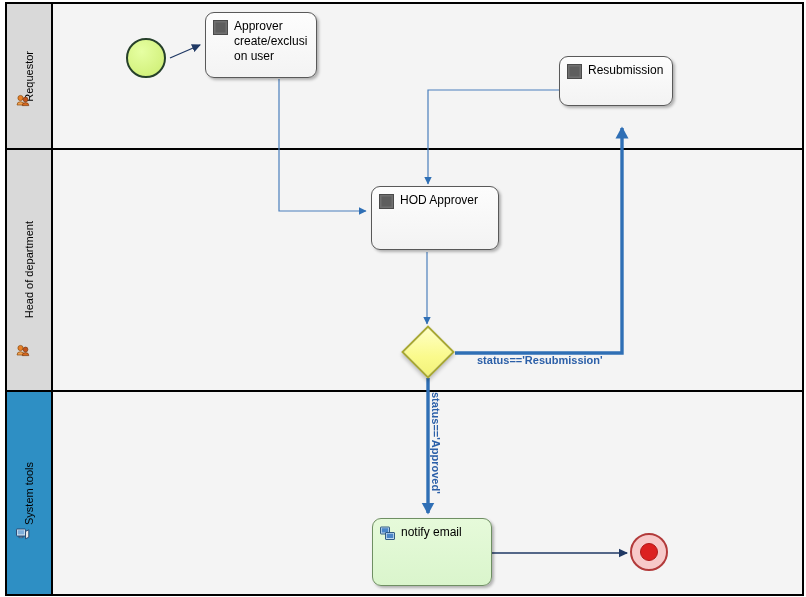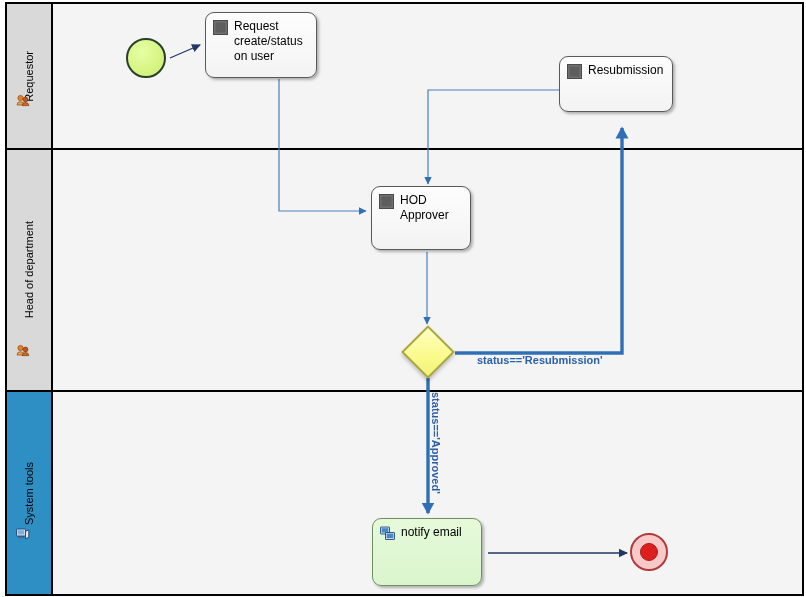--- a/index.html
+++ b/index.html
@@ -259,51 +259,51 @@
   <div class="event event-start" style="left:126px; top:38px; width:40px; height:40px;"></div>
 
   <div class="task" style="left:205px; top:12px; width:112px; height:66px;">
     <div class="task-row">
       <div class="task-icon">
         <svg viewBox="0 0 15 15" width="15" height="15">
           <rect x="0.5" y="0.5" width="14" height="14" fill="#707070" stroke="#4A4A4A" stroke-width="1"></rect>
           <rect x="2.5" y="2.5" width="10" height="10" fill="#5E5E5E"></rect>
         </svg>
       </div>
-      <div class="task-label">Request create/status on user</div>
-    </div>
-  </div>
-
-  <div class="task" style="left:559px; top:56px; width:114px; height:56px;">
+      <div class="task-label">Approver create/exclusi on user</div>
+    </div>
+  </div>
+
+  <div class="task" style="left:559px; top:56px; width:114px; height:50px;">
     <div class="task-row">
       <div class="task-icon">
         <svg viewBox="0 0 15 15" width="15" height="15">
           <rect x="0.5" y="0.5" width="14" height="14" fill="#707070" stroke="#4A4A4A" stroke-width="1"></rect>
           <rect x="2.5" y="2.5" width="10" height="10" fill="#5E5E5E"></rect>
         </svg>
       </div>
       <div class="task-label">Resubmission</div>
     </div>
   </div>
 
-  <div class="task" style="left:371px; top:186px; width:100px; height:64px;">
+  <div class="task" style="left:371px; top:186px; width:128px; height:64px;">
     <div class="task-row">
       <div class="task-icon">
         <svg viewBox="0 0 15 15" width="15" height="15">
           <rect x="0.5" y="0.5" width="14" height="14" fill="#707070" stroke="#4A4A4A" stroke-width="1"></rect>
           <rect x="2.5" y="2.5" width="10" height="10" fill="#5E5E5E"></rect>
         </svg>
       </div>
       <div class="task-label">HOD Approver</div>
     </div>
   </div>
 
   <div class="gateway" style="left:409px; top:333px; width:38px; height:38px;"></div>
 
-  <div class="task green" style="left:372px; top:518px; width:110px; height:68px;">
+  <div class="task green" style="left:372px; top:518px; width:120px; height:68px;">
     <div class="task-row">
       <div class="task-icon">
         <svg viewBox="0 0 15 15" width="15" height="15">
           <rect x="0.5" y="1" width="9" height="7" rx="0.5" fill="#BFD9F0" stroke="#1F4E79" stroke-width="0.9"></rect>
           <rect x="1.8" y="2.2" width="6.4" height="4.3" fill="#4A86C8"></rect>
           <rect x="5.5" y="6.5" width="9" height="7" rx="0.5" fill="#BFD9F0" stroke="#1F4E79" stroke-width="0.9"></rect>
           <rect x="6.8" y="7.7" width="6.4" height="4.3" fill="#4A86C8"></rect>
         </svg>
       </div>
       <div class="task-label">notify email</div>

